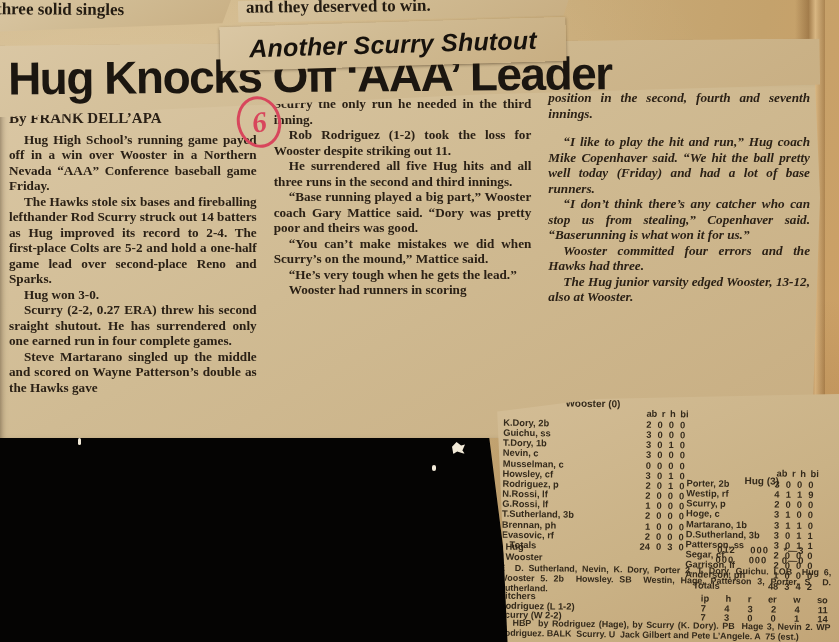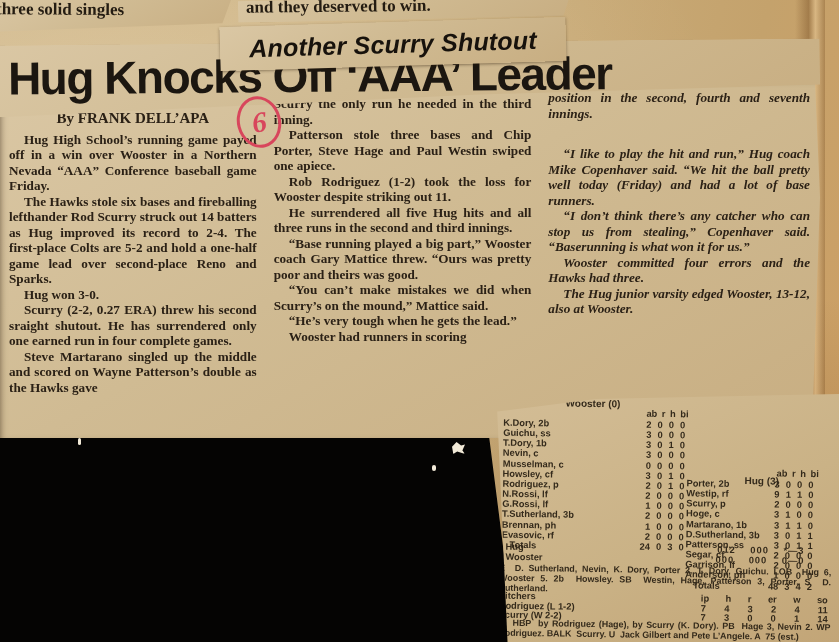--- a/index.html
+++ b/index.html
@@ -45,22 +45,22 @@
   .article{left:0;top:84px;width:820px;height:354px;z-index:2;
     clip-path:polygon(0 0,99.4% 0,100% 32%,99% 100%,0 100%);
     box-shadow:inset 5px 0 7px -5px rgba(40,24,8,.6),0 2px 4px rgba(45,28,10,.5);}
   .cols{display:flex;gap:17px;padding:0 10px 0 9px;}
   .col{text-align:justify;font-size:13.2px;line-height:15.5px;font-weight:700;color:#2b2116;}
   .col1{width:248px;padding-top:26px;}
   .col2{width:258px;padding-top:12px;}
   .col3{width:262px;padding-top:6px;font-style:italic;}
   .col p{margin:0;text-indent:15px;}
   .col p.cont{text-indent:0;}
-  .col p.sp{margin-top:25px;}
-  .byline{text-align:center;font-size:15px;line-height:16.5px;margin-bottom:5px;text-indent:0;}
+  .col p.sp{margin-top:13px;}
+  .byline{font-size:15px;line-height:16.5px;margin-bottom:5px;text-indent:0;}
   .byline div{white-space:nowrap;}
 
   
   .red-circle{position:absolute;left:237px;top:96px;width:38px;height:46px;z-index:9;
     border:3px solid #d8465c;border-radius:50%;transform:rotate(-14deg);
     display:flex;align-items:center;justify-content:center;}
   .red-six{font-style:italic;font-size:29px;font-weight:700;color:#d8465c;transform:rotate(6deg);}
 
   
   .boxscore{left:492px;top:394px;width:347px;height:250px;z-index:3;
@@ -120,24 +120,23 @@
           <div>By FRANK DELL’APA</div>
         </div>
         <p>Hug High School’s running game payed off in a win over Wooster in a Northern Nevada “AAA” Conference baseball game Friday.</p>
         <p>The Hawks stole six bases and fireballing lefthander Rod Scurry struck out 14 batters as Hug improved its record to 2-4. The first-place Colts are 5-2 and hold a one-half game lead over second-place Reno and Sparks.</p>
         <p>Hug won 3-0.</p>
         <p>Scurry (2-2, 0.27 ERA) threw his second sraight shutout. He has surrendered only one earned run in four complete games.</p>
         <p>Steve Martarano singled up the middle and scored on Wayne Patterson’s double as the Hawks gave</p>
       </div>
       <div class="col col2">
         <p class="cont">Scurry the only run he needed in the third inning.</p>
-        <p>Patterson stole three bases and Chip Porter, Steve Hage and Paul Westin swiped one apiece.</p>
         <p>Rob Rodriguez (1-2) took the loss for Wooster despite striking out 11.</p>
         <p>He surrendered all five Hug hits and all three runs in the second and third innings.</p>
-        <p>“Base running played a big part,” Wooster coach Gary Mattice threw. “Ours was pretty poor and theirs was good.</p>
+        <p>“Base running played a big part,” Wooster coach Gary Mattice said. “Dory was pretty poor and theirs was good.</p>
         <p>“You can’t make mistakes we did when Scurry’s on the mound,” Mattice said.</p>
         <p>“He’s very tough when he gets the lead.”</p>
         <p>Wooster had runners in scoring</p>
       </div>
       <div class="col col3">
         <p class="cont">position in the second, fourth and seventh innings.</p>
         <p class="sp">“I like to play the hit and run,” Hug coach Mike Copenhaver said. “We hit the ball pretty well today (Friday) and had a lot of base runners.</p>
         <p>“I don’t think there’s any catcher who can stop us from stealing,” Copenhaver said. “Baserunning is what won it for us.”</p>
         <p>Wooster committed four errors and the Hawks had three.</p>
         <p>The Hug junior varsity edged Wooster, 13-12, also at Wooster.</p>
@@ -213,21 +212,21 @@
       <div class="bs-teamhead" style="left:252px;top:80px;">Hug (3)</div>
       <div class="bs-stathead" style="left:284px;top:73px;">ab r h bi</div>
 
       <div class="bs-table" style="left:194px;top:84px;width:127px;">
         <div class="bsrow">
             <span>Porter, 2b</span>
             <span class="bs-stats">3 0 0 0</span>
           </div>
         <div class="bsrow">
             <span>Westip, rf</span>
-            <span class="bs-stats">9 1 1 0</span>
+            <span class="bs-stats">4 1 1 9</span>
           </div>
         <div class="bsrow">
             <span>Scurry, p</span>
             <span class="bs-stats">2 0 0 0</span>
           </div>
         <div class="bsrow">
             <span>Hoge, c</span>
             <span class="bs-stats">3 1 0 0</span>
           </div>
         <div class="bsrow">

